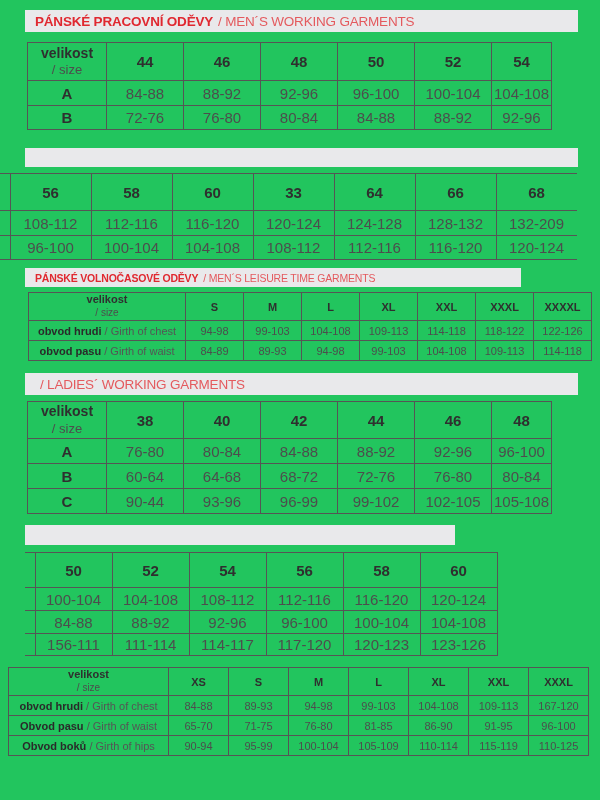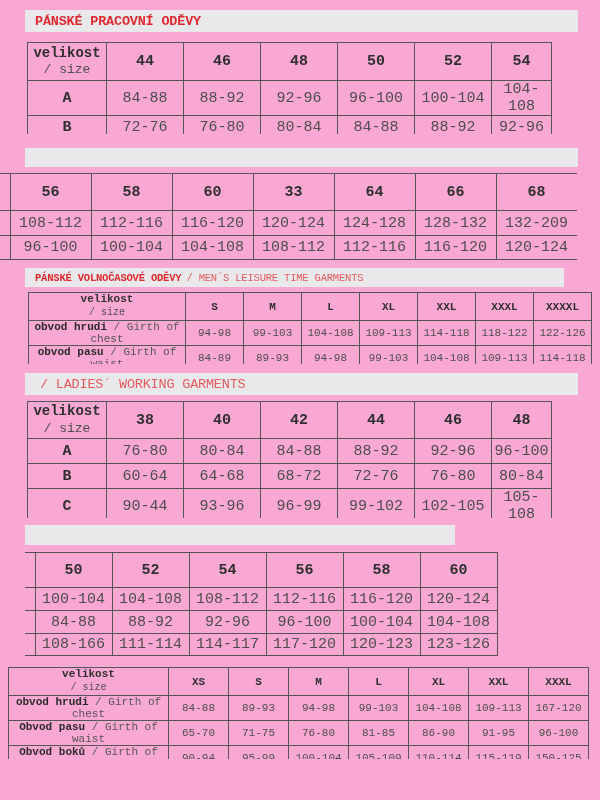--- a/index.html
+++ b/index.html
@@ -2,21 +2,21 @@
 <html><head>
 <meta charset="utf-8">
 <style>
   html, body { margin: 0; padding: 0; }
   body {
     width: 600px; height: 800px;
     background: #ffffff;
     font-family: "Liberation Sans", sans-serif;
     overflow: hidden;
   }
-  .page { position: relative; width: 600px; height: 800px; background: #f9a8d4; overflow: hidden; font-family: Liberation Mono, monospace; }
+  .page { position: relative; width: 600px; height: 800px; background: #22c55e; overflow: hidden; }
 
   
   .band {
     position: absolute;
     background: #e9e9eb;
     display: flex; align-items: center;
     padding-left: 10px; box-sizing: border-box;
     white-space: nowrap;
   }
   .band-lg { font-size: 13.5px; }
@@ -57,20 +57,21 @@
   .text-label b { color: #2a2a2a; }
   .text-label span { color: #555; font-weight: normal; }
 </style>
 </head>
 <body>
 
 <div class="page">
 
   <div class="band band-lg" style="left:25px; top:10px; width:553px; height:22px;">
     <span class="h-cz">PÁNSKÉ PRACOVNÍ ODĚVY</span>
+    <span class="h-en">/ MEN´S WORKING GARMENTS</span>
   </div>
 
   <div class="twrap" style="left:27px; top:42px; width:551px; height:92px;">
     <table class="tbl lg" style="width: 524px;">
         <colgroup>
           <col style="width: 79px;">
           <col style="width: 77px;">
           <col style="width: 77px;">
           <col style="width: 77px;">
           <col style="width: 77px;">
@@ -161,21 +162,21 @@
             <td class="val">104-108</td>
             <td class="val">108-112</td>
             <td class="val">112-116</td>
             <td class="val">116-120</td>
             <td class="val">120-124</td>
           </tr>
         </tbody>
       </table>
   </div>
 
-  <div class="band band-sm" style="left:25px; top:268px; width:539px; height:19px;">
+  <div class="band band-sm" style="left:25px; top:268px; width:496px; height:19px;">
     <span class="h-cz">PÁNSKÉ VOLNOČASOVÉ ODĚVY</span>
     <span class="h-en">/ MEN´S LEISURE TIME GARMENTS</span>
   </div>
 
   <div class="twrap" style="left:28px; top:292px; width:567px; height:72px;">
     <table class="tbl sm" style="width: 563px;">
         <colgroup>
           <col style="width: 157px;">
           <col style="width: 58px;">
           <col style="width: 58px;">
@@ -328,21 +329,21 @@
             <td class="cut"></td>
             <td class="val">84-88</td>
             <td class="val">88-92</td>
             <td class="val">92-96</td>
             <td class="val">96-100</td>
             <td class="val">100-104</td>
             <td class="val">104-108</td>
           </tr>
           <tr style="height: 22px;">
             <td class="cut"></td>
-            <td class="val">108-166</td>
+            <td class="val">156-111</td>
             <td class="val">111-114</td>
             <td class="val">114-117</td>
             <td class="val">117-120</td>
             <td class="val">120-123</td>
             <td class="val">123-126</td>
           </tr>
         </tbody>
       </table>
   </div>
 
@@ -395,19 +396,19 @@
             <td class="val">96-100</td>
           </tr>
           <tr style="height: 20px;">
             <td class="text-label"><b>Obvod boků</b><span> / Girth of hips</span></td>
             <td class="val">90-94</td>
             <td class="val">95-99</td>
             <td class="val">100-104</td>
             <td class="val">105-109</td>
             <td class="val">110-114</td>
             <td class="val">115-119</td>
-            <td class="val">150-125</td>
+            <td class="val">110-125</td>
           </tr>
         </tbody>
       </table>
   </div>
 
 </div>
 
 </body></html>

